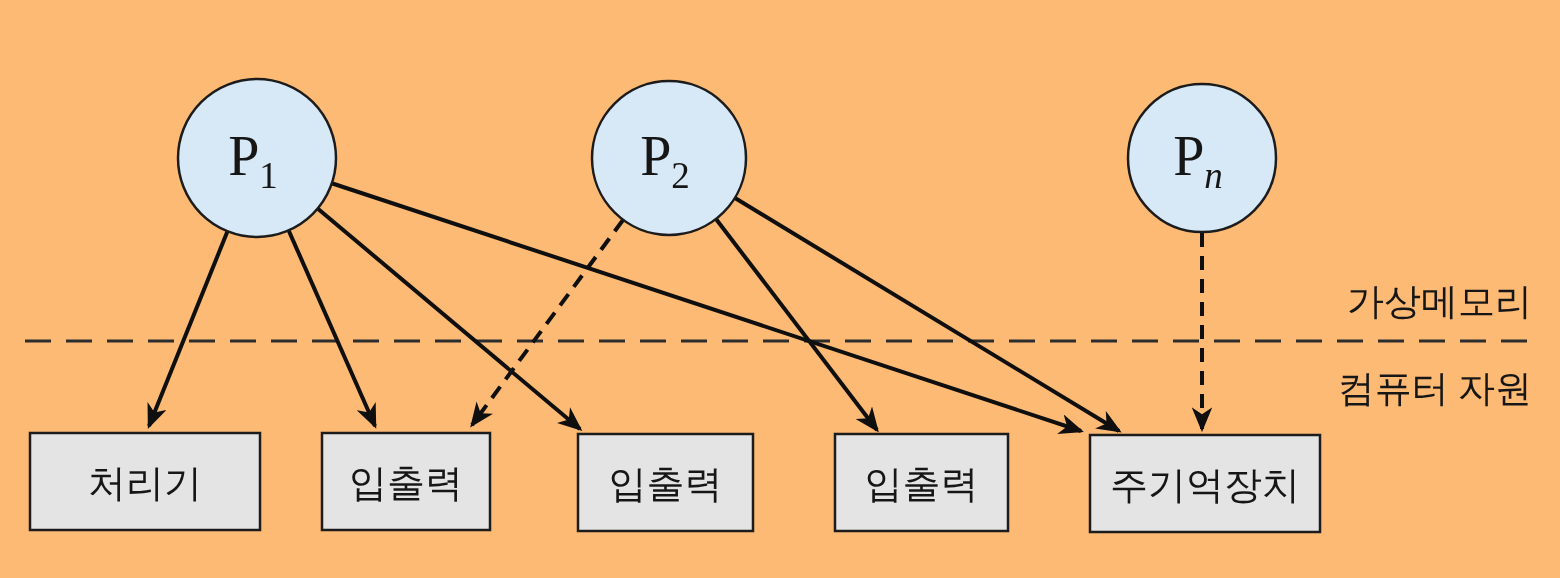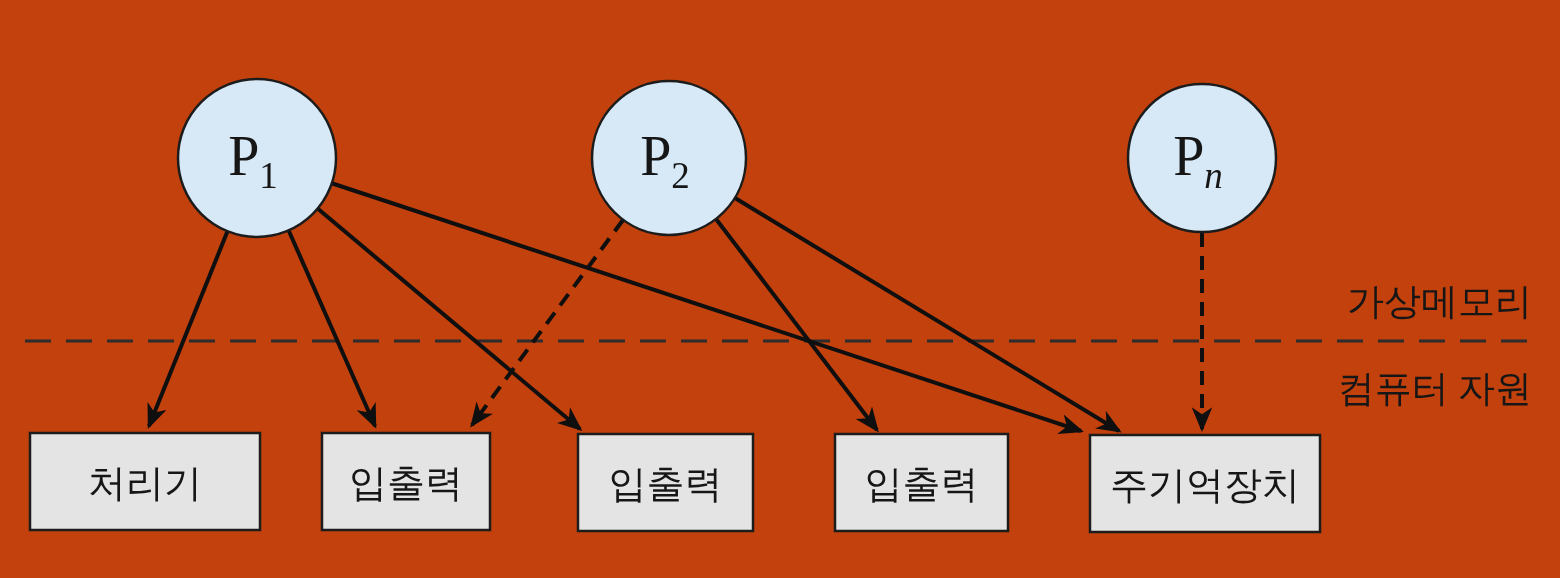--- a/index.html
+++ b/index.html
@@ -5,21 +5,21 @@
   html, body {
     margin: 0;
     padding: 0;
     background: #ffffff;
     font-family: "Liberation Serif", "DejaVu Serif", serif;
   }
   #stage {
     position: relative;
     width: 1560px;
     height: 578px;
-    background: #c2410c;
+    background: #fdba74;
     overflow: hidden;
     text-decoration: underline;
   }
   #diagram-svg {
     display: block;
     width: 1560px;
     height: 578px;
   }
   text {
     font-family: "Liberation Serif", "DejaVu Serif", serif;

